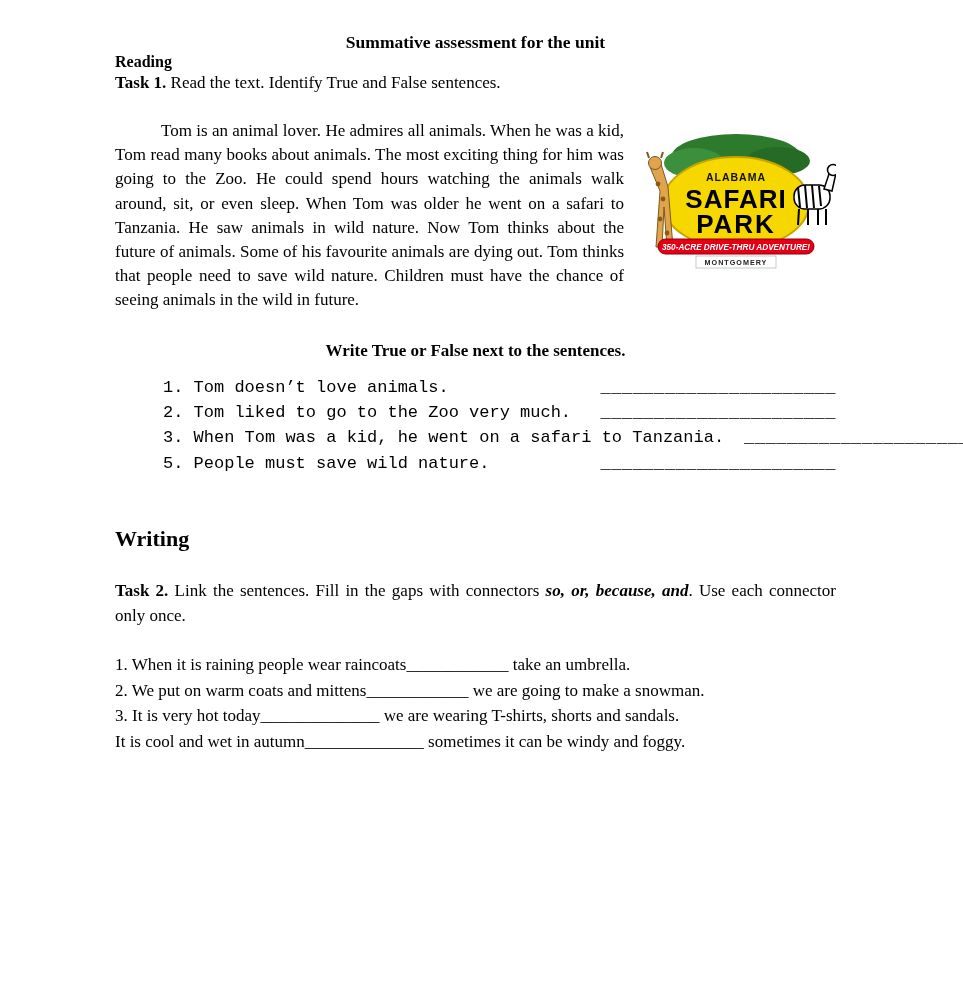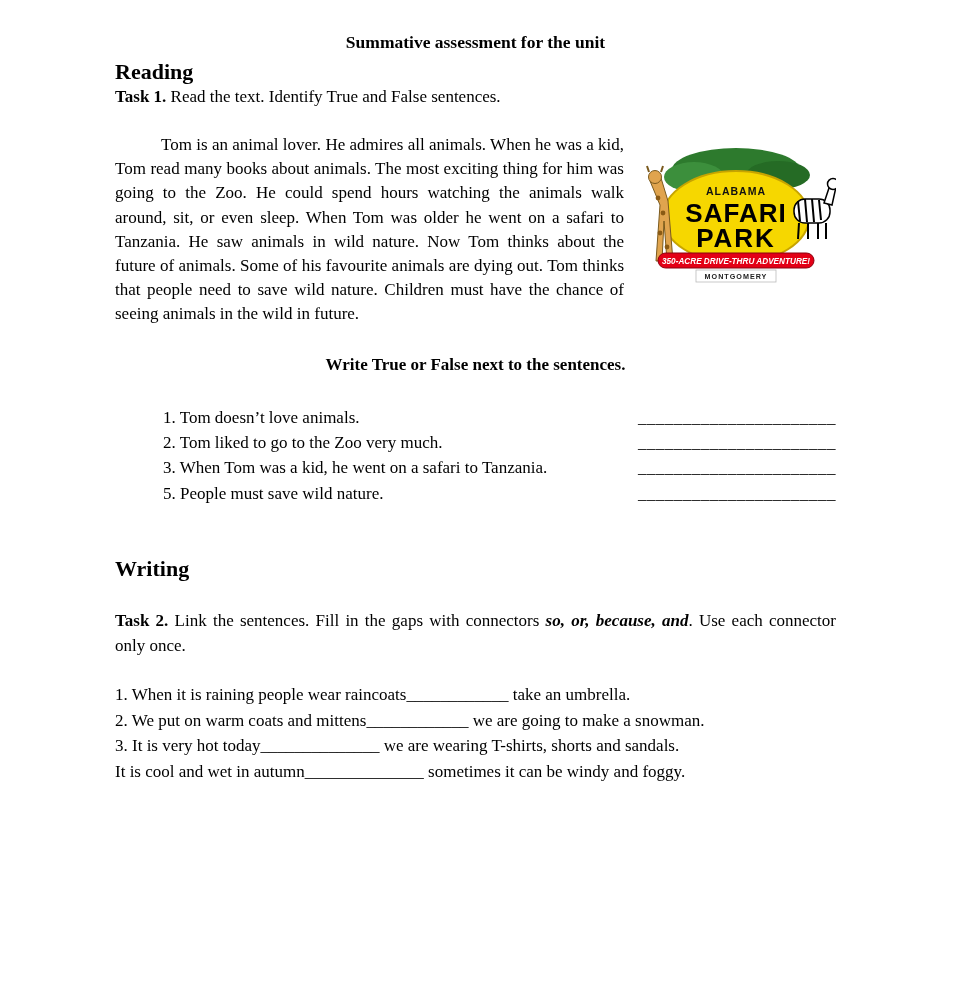--- a/index.html
+++ b/index.html
@@ -19,22 +19,21 @@
     padding: 32px 53px 20px 115px;
   }
   .doc-title {
     text-align: center;
     font-weight: bold;
     font-size: 17.5px;
     font-family: "Liberation Serif", serif;
   }
   .section-heading {
     font-weight: bold;
-    font-size: 22px;
-    margin-top: 6px;
+    font-size: 16px;
   }
   .task-line {
     line-height: 24px;
   }
   .task-label { font-weight: bold; }
   .passage-wrap {
     margin-top: 24px;
   }
   .logo-float {
     float: right;
@@ -49,22 +48,23 @@
     text-indent: 46px;
   }
   .write-instruction {
     clear: none;
     font-weight: bold;
     margin-top: 26px;
     line-height: 24px;
     text-align: center;
   }
   .tf-list {
-    margin-top: 28px;
+    margin-top: 12px;
     padding-left: 48px;
+    font-family: Liberation Mono, monospace;
   }
   .tf-row {
     display: flex;
     justify-content: space-between;
     align-items: baseline;
     line-height: 25.4px;
   }
   .tf-text { white-space: nowrap; }
   .tf-blank {
     white-space: nowrap;

